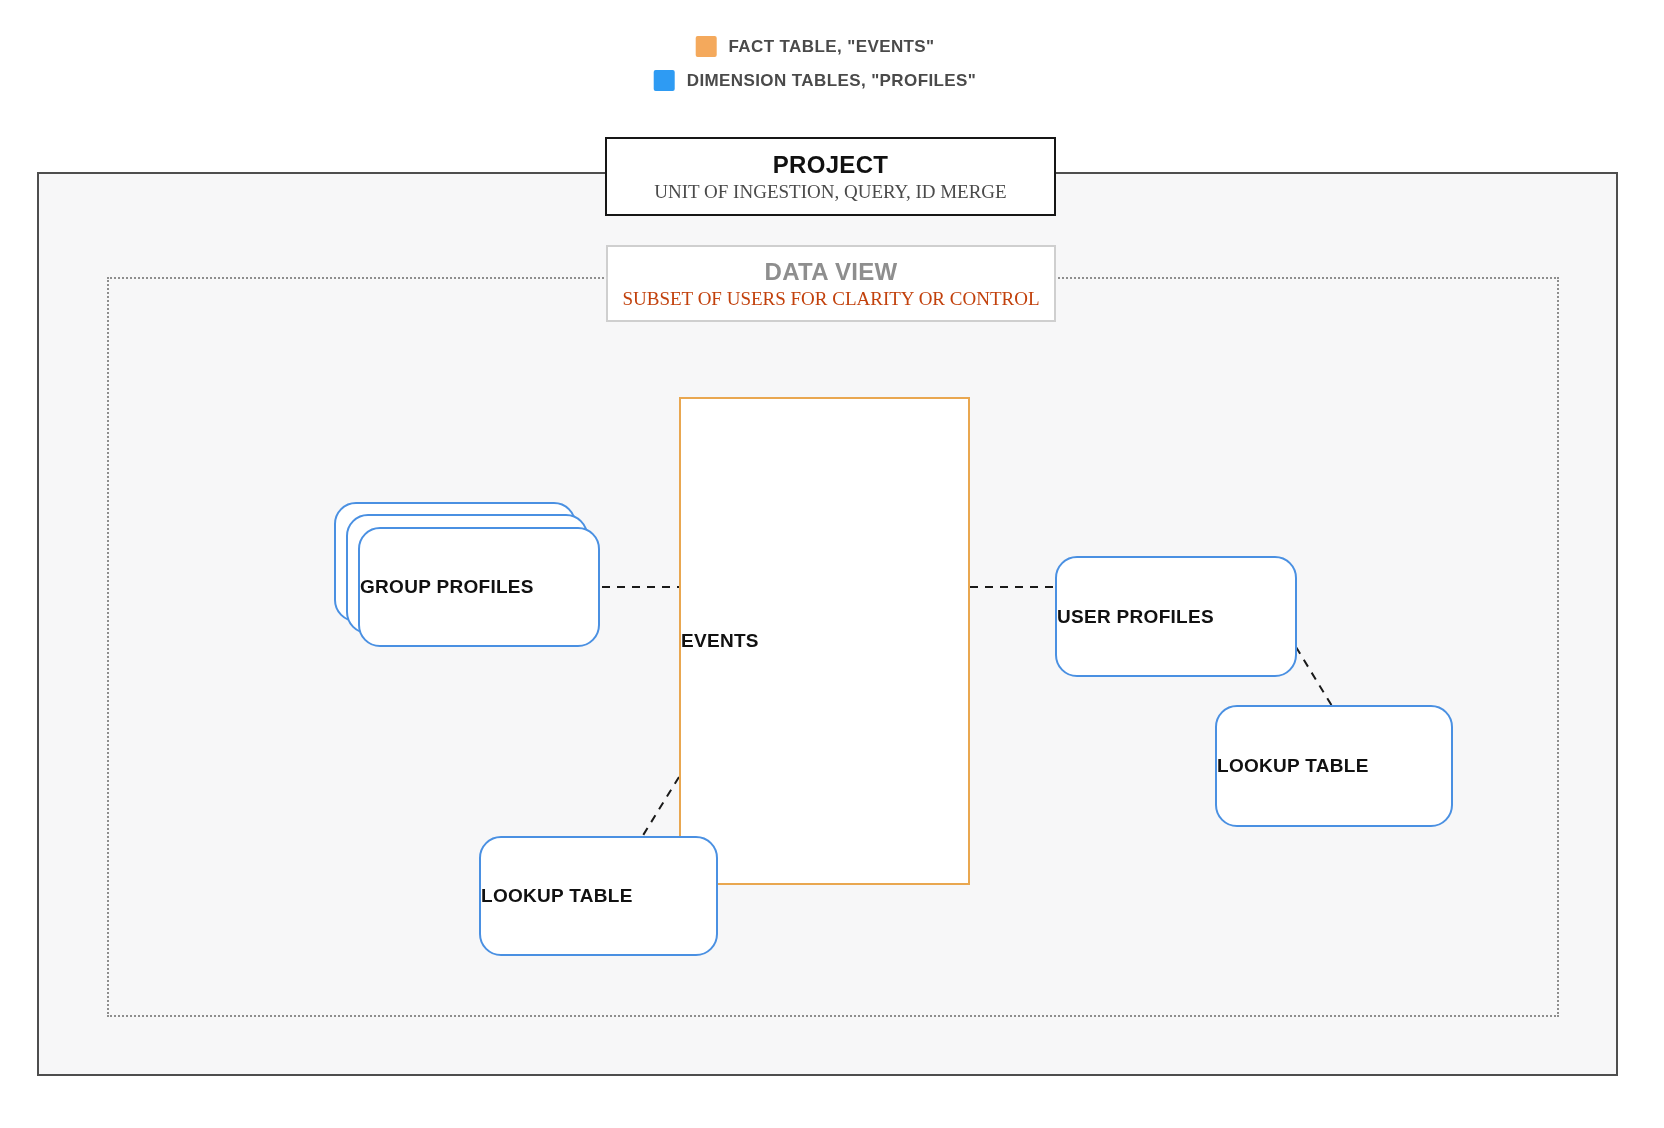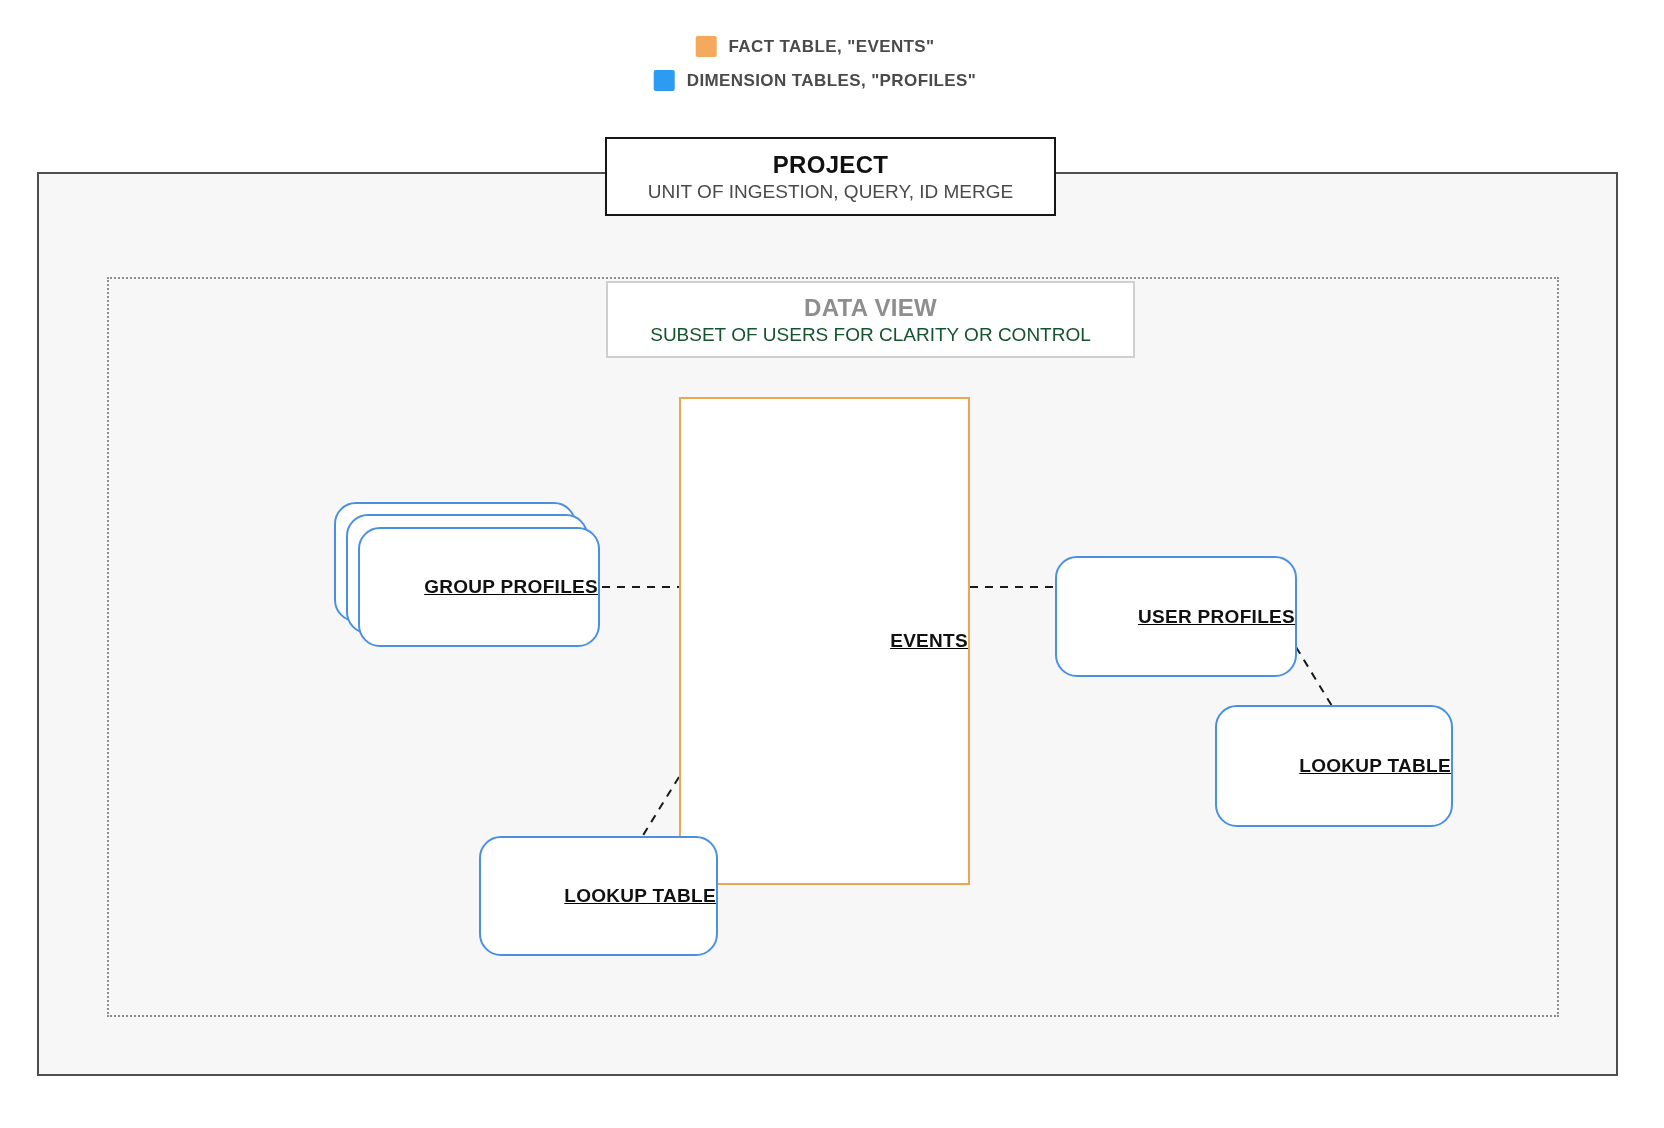--- a/index.html
+++ b/index.html
@@ -67,38 +67,38 @@
     text-align: center;
     z-index: 6;
   }
   .project-box {
     left: 605px; top: 137px;
     width: 451px; height: 79px;
     border: 2px solid #161616;
   }
   .data-view-box {
     left: 606px; top: 245px;
-    width: 529px; height: 77px;
+    width: 450px; height: 77px;
     border: 2px solid #CFCFCF;
-    margin-top: 36px;
   }
   .box-title {
     font-size: 24px;
     font-weight: bold;
     color: #111111;
     letter-spacing: 0.3px;
     white-space: nowrap;
   }
   .box-subtitle {
     font-size: 19px;
     color: #4A4A4A;
     white-space: nowrap;
+    font-family: Liberation Serif, serif;
   }
   .data-view-box .box-title { color: #8E8E8E; }
-  .data-view-box .box-subtitle { color: #14532d; }
+  .data-view-box .box-subtitle { color: #c2410c; }
 
   
   .connectors {
     position: absolute;
     inset: 0;
     width: 1664px;
     height: 1128px;
     z-index: 2;
     pointer-events: none;
   }
@@ -106,24 +106,23 @@
     stroke: var(--connector-black, #1A1A1A);
     stroke-width: 2;
     stroke-dasharray: 8 7;
   }
 
   
   .node {
     position: absolute;
     display: flex;
     align-items: center;
-    justify-content: flex-end;
+    justify-content: flex-start;
     background: #ffffff;
     z-index: 4;
-    text-decoration: underline;
   }
   .node-label {
     font-size: 19px;
     font-weight: bold;
     color: #111111;
     letter-spacing: 0.3px;
     white-space: nowrap;
     text-align: center;
   }
   .events-node {

